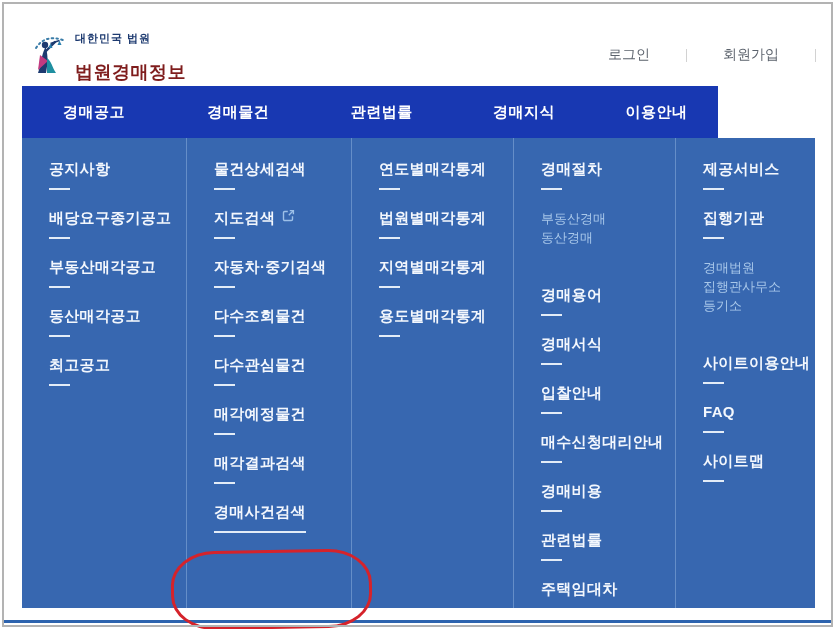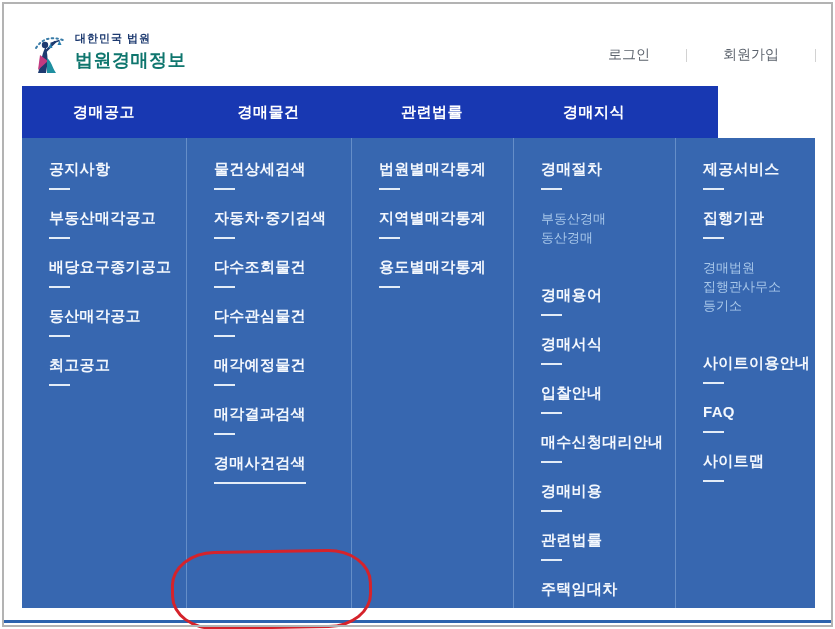--- a/index.html
+++ b/index.html
@@ -4,21 +4,21 @@
 <style>
   html,body{margin:0;padding:0;}
   body{font-family:"Liberation Sans","DejaVu Sans",sans-serif;background:#fff;}
   .page{position:relative;width:835px;height:629px;background:#fff;overflow:hidden;}
   .frame{position:absolute;inset:2px;border:2px solid #b3b3b3;pointer-events:none;z-index:9;}
 
   
   .logo{position:absolute;left:32px;top:31px;display:flex;align-items:flex-start;}
   .logo-text{margin-left:7px;}
   .logo-top{font-size:11px;font-weight:bold;color:#1d3a70;letter-spacing:1px;}
-  .logo-main{font-size:18px;font-weight:bold;color:#0f766e;margin-top:2px;letter-spacing:.5px;}
+  .logo-main{font-size:18px;font-weight:bold;color:#7f1d1d;margin-top:14px;letter-spacing:.5px;}
   .util{position:absolute;left:608px;top:46px;display:flex;align-items:center;white-space:nowrap;z-index:1;gap:19px;}
   .util-link{font-size:14px;color:#5c636d;text-decoration:none;cursor:pointer;}
   .sep{display:inline-block;width:1px;height:13px;background:#d2d2d2;margin:0 17px;}
 
   
   .navbar{position:absolute;left:22px;top:86px;width:696px;height:52px;background:#1838b2;display:flex;z-index:1;}
   .nav-tab{color:#fff;font-size:15px;font-weight:bold;line-height:52px;text-align:center;letter-spacing:.5px;cursor:pointer;}
 
   
   .mega{position:absolute;left:22px;top:138px;width:793px;height:470px;background:#3767b0;display:flex;overflow:hidden;z-index:1;}
@@ -71,40 +71,47 @@
       <a class="util-link">회원가입</a>
       <span class="sep"></span>
       <a class="util-link">아이디</a>
     </nav>
 
   <nav class="navbar" id="navbar">
       <div class="nav-tab w0">경매공고</div>
       <div class="nav-tab w1">경매물건</div>
       <div class="nav-tab w2">관련법률</div>
       <div class="nav-tab w3">경매지식</div>
+      <div class="nav-tab w4">이용안내</div>
     </nav>
 
   <div class="mega" id="mega">
       <div class="mega-col w0">
         <div class="menu-item"><span class="lbl">공지사항</span><i class="dash"></i></div>
+        <div class="menu-item"><span class="lbl">배당요구종기공고</span><i class="dash"></i></div>
         <div class="menu-item"><span class="lbl">부동산매각공고</span><i class="dash"></i></div>
-        <div class="menu-item"><span class="lbl">배당요구종기공고</span><i class="dash"></i></div>
         <div class="menu-item"><span class="lbl">동산매각공고</span><i class="dash"></i></div>
         <div class="menu-item"><span class="lbl">최고공고</span><i class="dash"></i></div>
       </div>
       <div class="mega-col w1">
         <div class="menu-item"><span class="lbl">물건상세검색</span><i class="dash"></i></div>
+        <div class="menu-item"><span class="lbl">지도검색</span><svg class="ext-icon" width="13" height="13" viewBox="0 0 13 13">
+            <path d="M10.5 7.2v3.1a1.2 1.2 0 0 1-1.2 1.2H2.7a1.2 1.2 0 0 1-1.2-1.2V3.7a1.2 1.2 0 0 1 1.2-1.2h3.1" fill="none" stroke="#9dc0e8" stroke-width="1.4"></path>
+            <path d="M7.8 1.6h3.6v3.6" fill="none" stroke="#9dc0e8" stroke-width="1.4"></path>
+            <path d="M11.2 1.8 L6.8 6.2" stroke="#9dc0e8" stroke-width="1.4"></path>
+          </svg><i class="dash"></i></div>
         <div class="menu-item"><span class="lbl">자동차·중기검색</span><i class="dash"></i></div>
         <div class="menu-item"><span class="lbl">다수조회물건</span><i class="dash"></i></div>
         <div class="menu-item"><span class="lbl">다수관심물건</span><i class="dash"></i></div>
         <div class="menu-item"><span class="lbl">매각예정물건</span><i class="dash"></i></div>
         <div class="menu-item"><span class="lbl">매각결과검색</span><i class="dash"></i></div>
         <div class="menu-item highlighted"><span class="lbl">경매사건검색</span><i class="dash"></i></div>
       </div>
       <div class="mega-col w2">
+        <div class="menu-item"><span class="lbl">연도별매각통계</span><i class="dash"></i></div>
         <div class="menu-item"><span class="lbl">법원별매각통계</span><i class="dash"></i></div>
         <div class="menu-item"><span class="lbl">지역별매각통계</span><i class="dash"></i></div>
         <div class="menu-item"><span class="lbl">용도별매각통계</span><i class="dash"></i></div>
       </div>
       <div class="mega-col w3">
         <div class="menu-item"><span class="lbl">경매절차</span><i class="dash"></i></div>
         <div class="sub-list">
           <div class="sub-item">부동산경매</div>
           <div class="sub-item">동산경매</div>
         </div>

